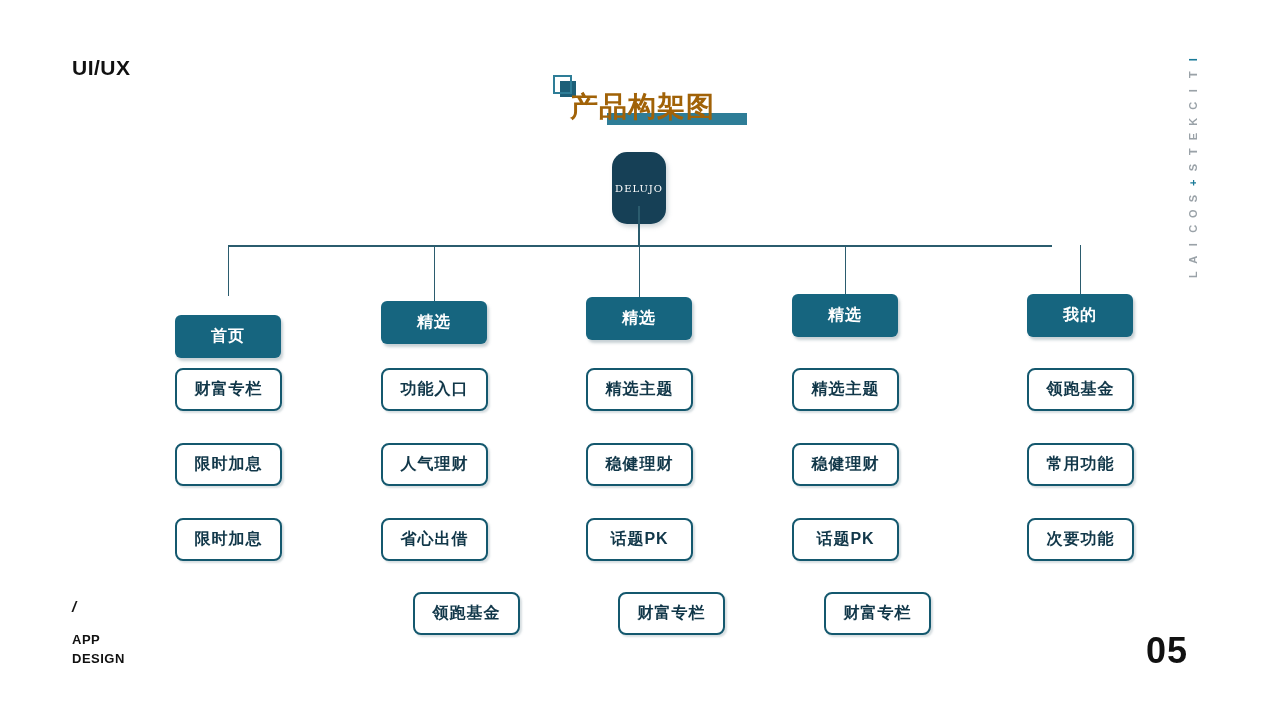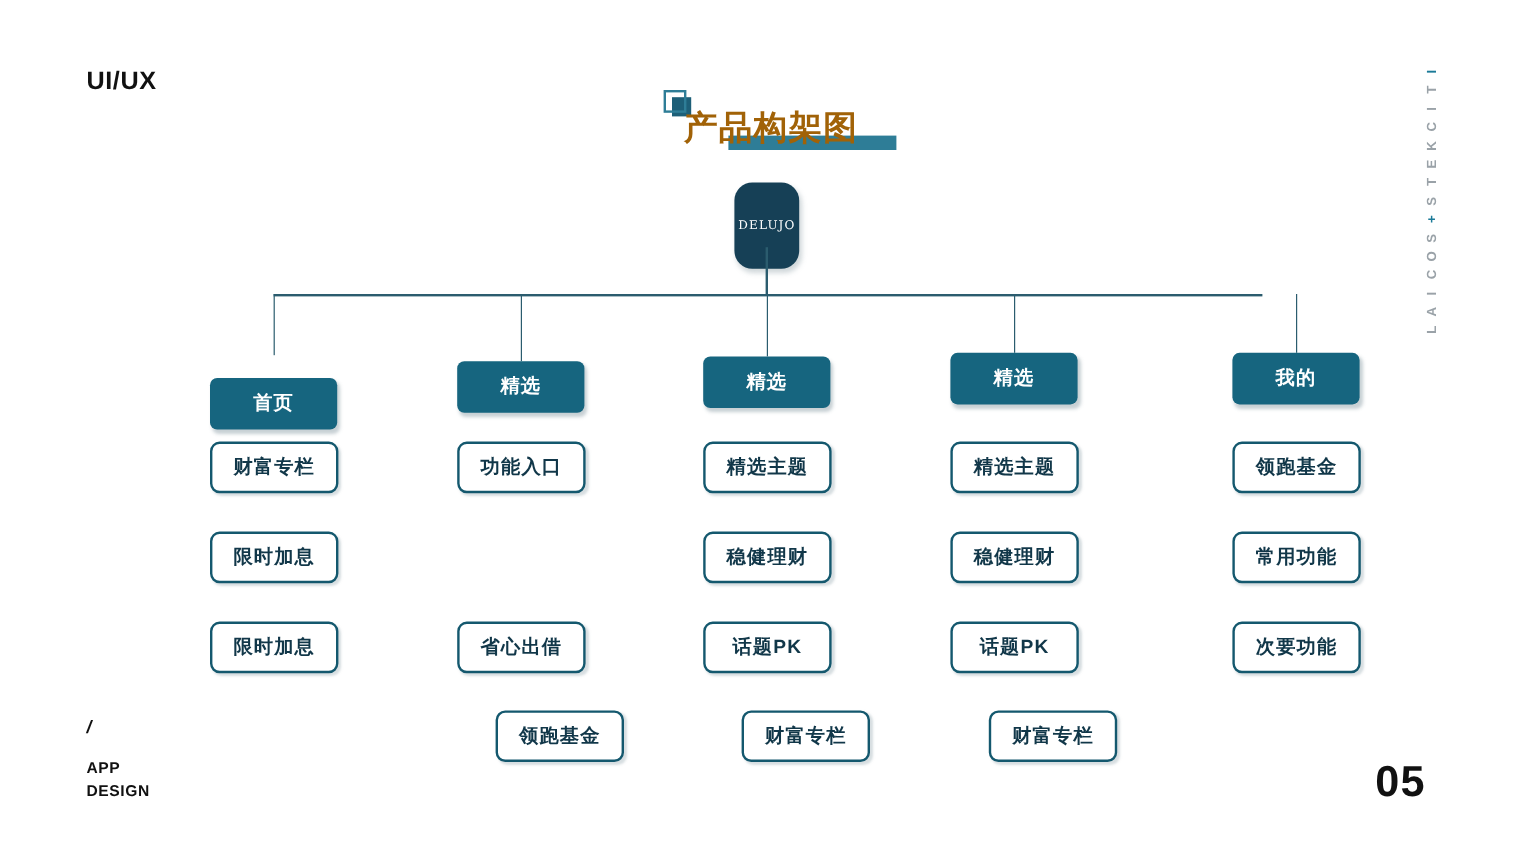--- a/index.html
+++ b/index.html
@@ -143,20 +143,21 @@
     <div class="head">首页</div>
     <div class="sub r0">财富专栏</div>
     <div class="sub r1">限时加息</div>
     <div class="sub r2">限时加息</div>
   </div>
 
   <div class="col col-2">
     <div class="drop"></div>
     <div class="head">精选</div>
     <div class="sub r0">功能入口</div>
+    <div class="sub r1">人气理财</div>
     <div class="sub r2">省心出借</div>
     <div class="sub r3">领跑基金</div>
   </div>
 
   <div class="col col-3">
     <div class="drop"></div>
     <div class="head">精选</div>
     <div class="sub r0">精选主题</div>
     <div class="sub r1">稳健理财</div>
     <div class="sub r2">话题PK</div>

